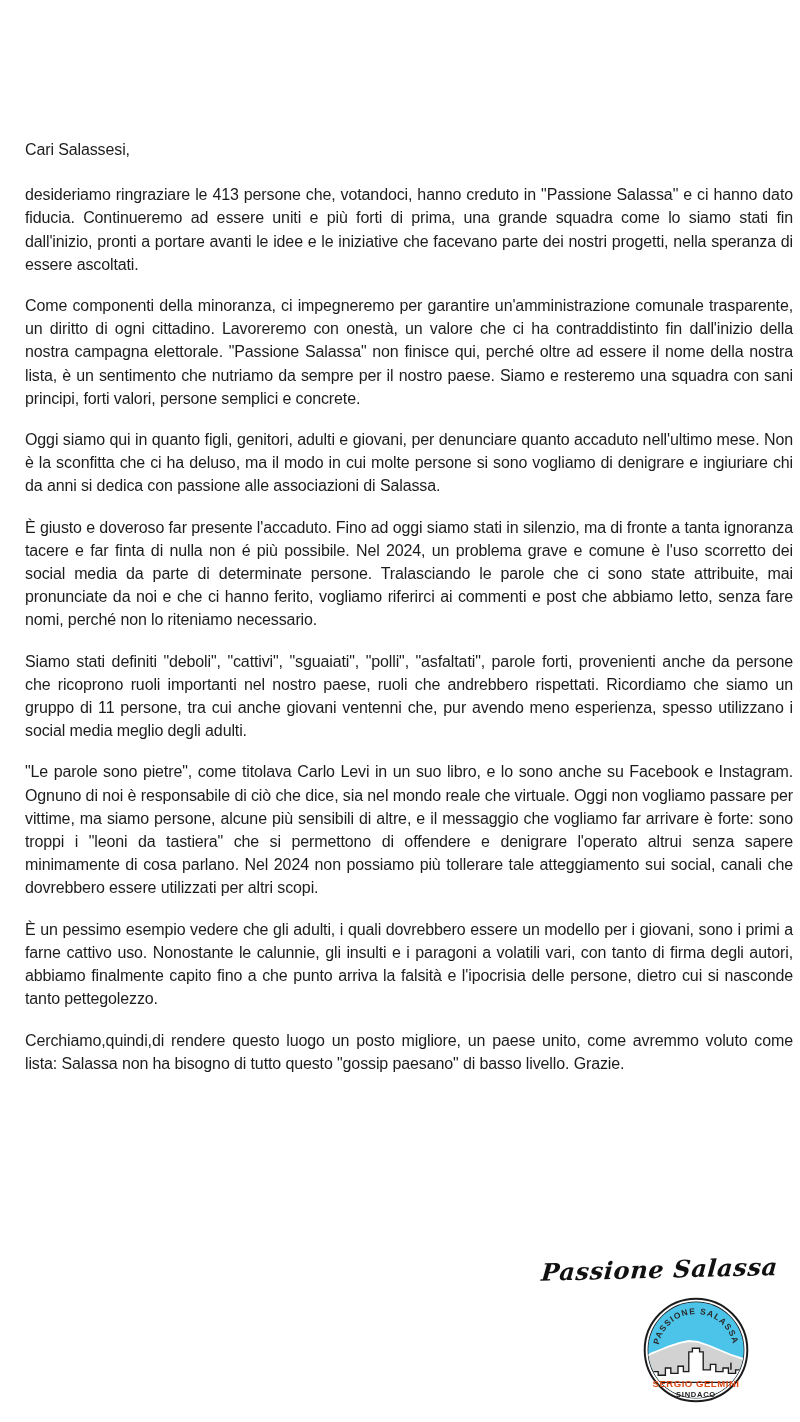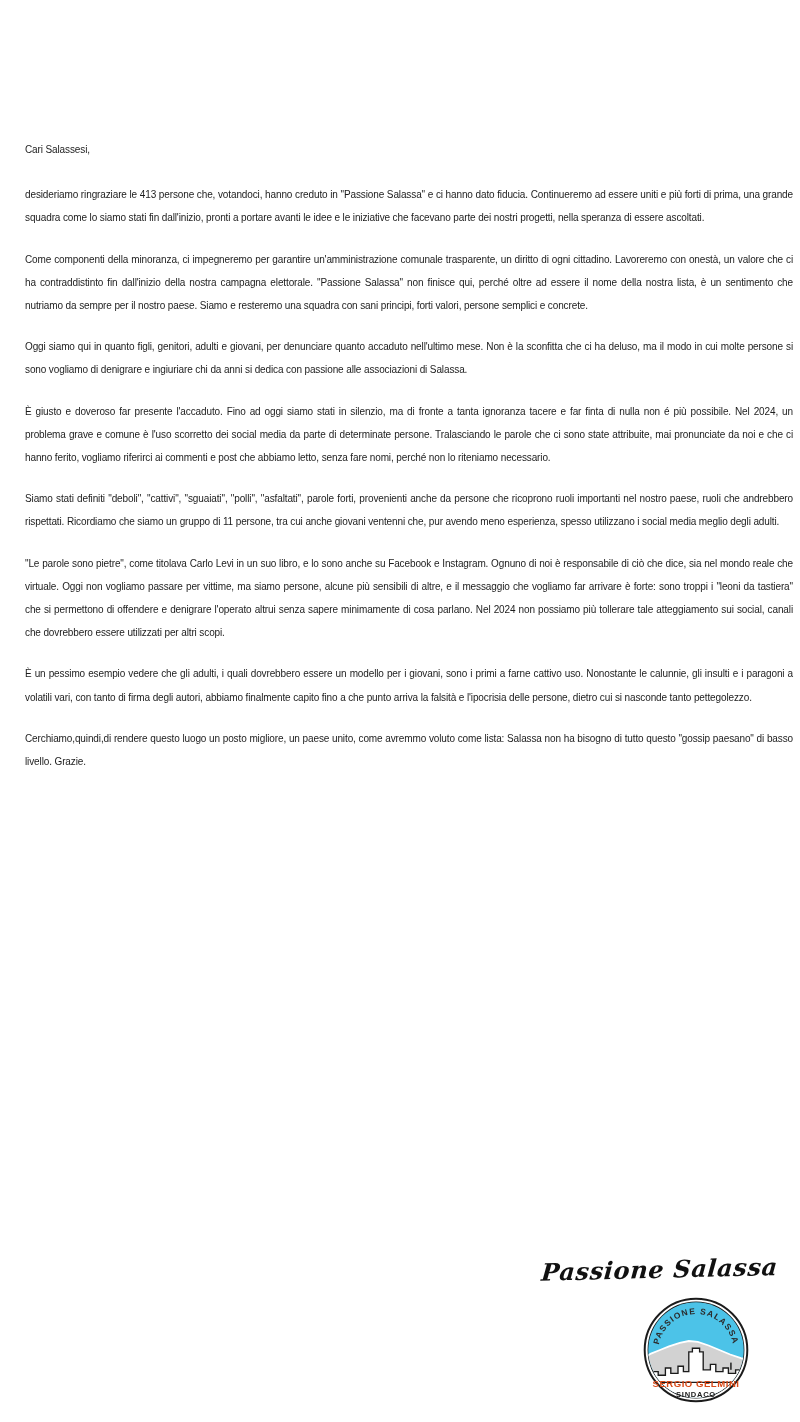--- a/index.html
+++ b/index.html
@@ -30,21 +30,21 @@
     position: absolute;
     left: 25px;
     top: 138px;
     width: 768px;
   }
 
   .para {
     margin: 0 0 18px 0;
     text-align: justify;
     text-justify: inter-word;
-    font-size: 10px;
+    font-size: 16px;
     line-height: 23.2px;
     letter-spacing: -0.12px;
     color: #1c1c1c;
     word-spacing: 0px;
   }
 
   .para.greeting {
     text-align: left;
     margin-bottom: 22px;
   }

